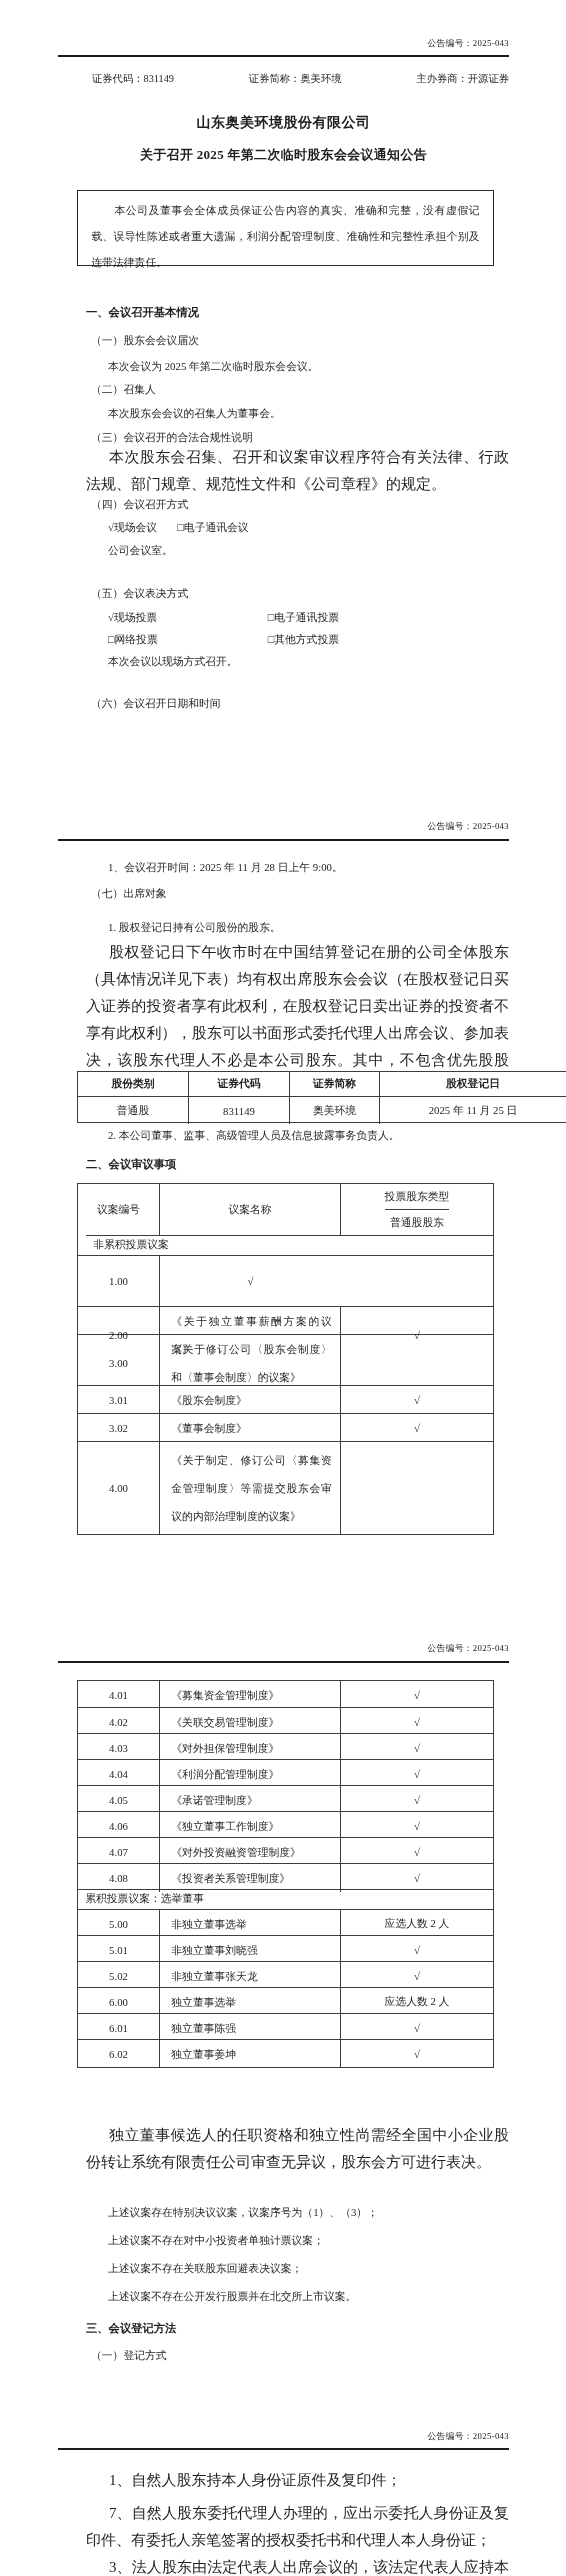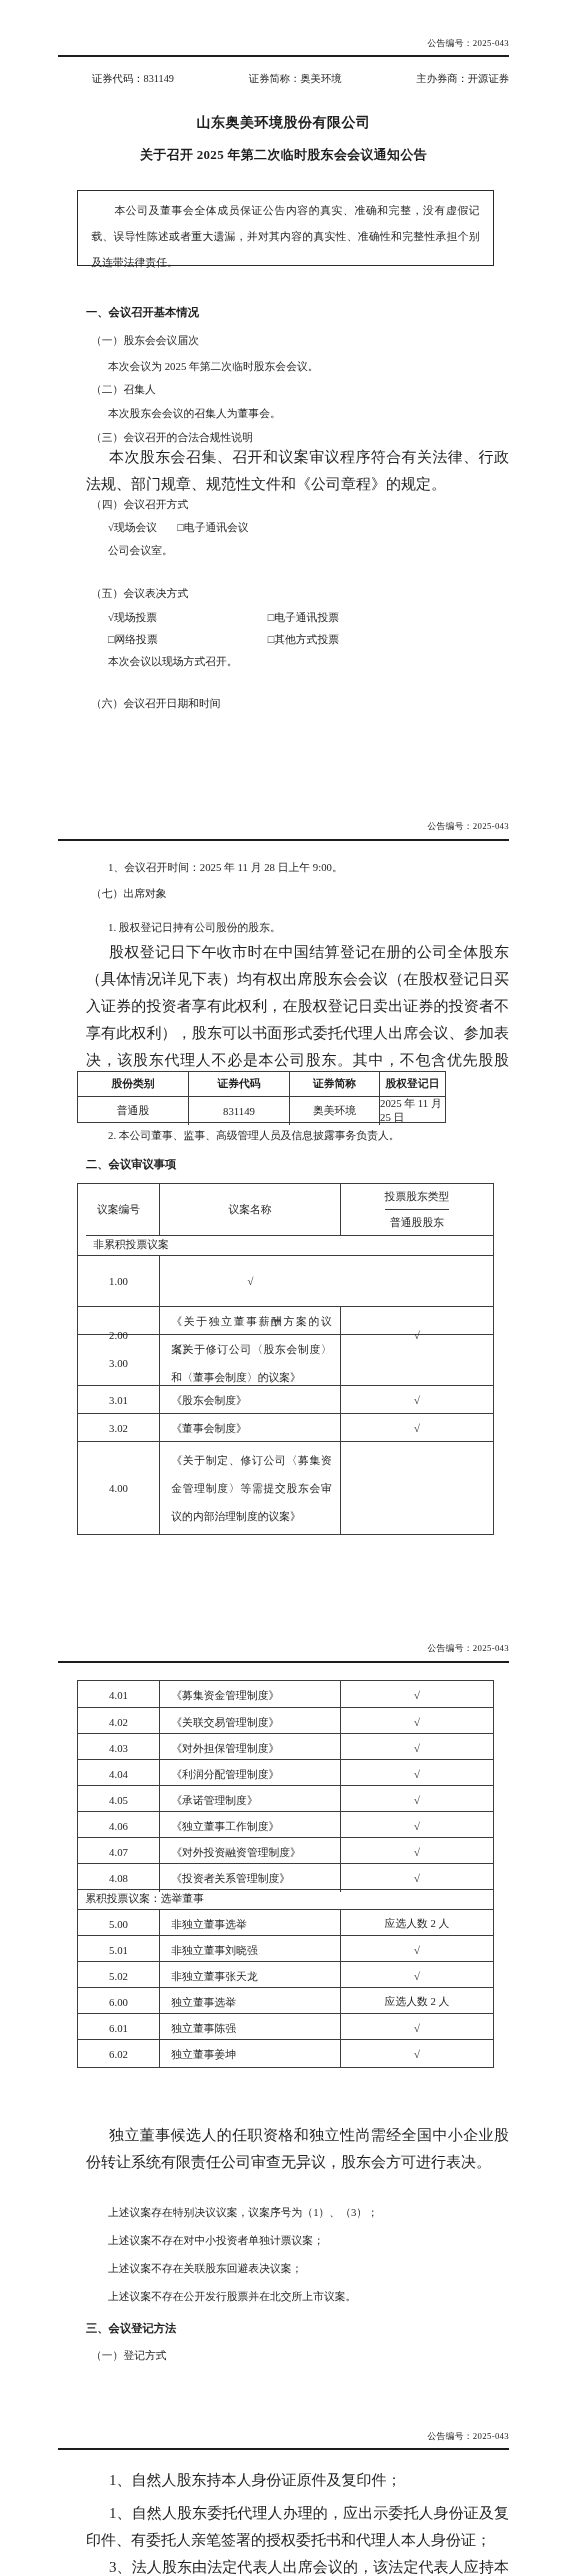--- a/index.html
+++ b/index.html
@@ -65,21 +65,21 @@
 
   <div class="abs sec-row" style="left:92px;right:58px;top:72px;">
     <span>证券代码：831149</span>
     <span>证券简称：奥美环境</span>
     <span>主办券商：开源证券</span>
   </div>
 
   <div class="abs title t1" style="left:0;top:114px;">山东奥美环境股份有限公司</div>
   <div class="abs title t2" style="left:0;top:146px;">关于召开 2025 年第二次临时股东会会议通知公告</div>
 
-  <div class="box" style="left:77px;top:190px;width:417px;height:76px;">本公司及董事会全体成员保证公告内容的真实、准确和完整，没有虚假记载、误导性陈述或者重大遗漏，并对其内容的真实性、准确性和完整性承担个别及连带法律责任。</div>
+  <div class="box" style="left:77px;top:190px;width:417px;height:76px;">本公司及董事会全体成员保证公告内容的真实、准确和完整，没有虚假记载、误导性陈述或者重大遗漏，利润分配管理制度、准确性和完整性承担个别及连带法律责任。</div>
 
   <div class="abs h-num" style="left:86px;top:305px;">一、会议召开基本情况</div>
   <div class="abs sub-h" style="left:91px;top:334px;">（一）股东会会议届次</div>
   <div class="abs body-t" style="left:108px;top:360px;">本次会议为 2025 年第二次临时股东会会议。</div>
   <div class="abs sub-h" style="left:91px;top:383px;">（二）召集人</div>
   <div class="abs body-t" style="left:108px;top:407px;">本次股东会会议的召集人为董事会。</div>
   <div class="abs sub-h" style="left:91px;top:431px;">（三）会议召开的合法合规性说明</div>
   <div class="para" style="left:86px;top:444px;width:423px;">本次股东会召集、召开和议案审议程序符合有关法律、行政法规、部门规章、规范性文件和《公司章程》的规定。</div>
 
   <div class="abs sub-h" style="left:91px;top:498px;">（四）会议召开方式</div>
@@ -103,21 +103,21 @@
   <div class="abs sub-h" style="left:91px;top:697px;">（六）会议召开日期和时间</div>
 
   <div class="abs pg-head" style="right:58px;top:821px;">公告编号：2025-043</div>
   <div class="rule" style="left:58px;top:839px;width:451px;"></div>
 
   <div class="abs body-t" style="left:108px;top:861px;">1、会议召开时间：2025 年 11 月 28 日上午 9:00。</div>
   <div class="abs sub-h" style="left:91px;top:887px;">（七）出席对象</div>
   <div class="abs body-t" style="left:108px;top:921px;">1. 股权登记日持有公司股份的股东。</div>
   <div class="para" style="left:86px;top:939px;width:423px;">股权登记日下午收市时在中国结算登记在册的公司全体股东（具体情况详见下表）均有权出席股东会会议（在股权登记日买入证券的投资者享有此权利，在股权登记日卖出证券的投资者不享有此权利），股东可以书面形式委托代理人出席会议、参加表决，该股东代理人不必是本公司股东。其中，不包含优先股股东，不包含表决权恢复的优先股股东。</div>
 
-  <div class="tbl" style="left:77px;top:1071px;width:369px;height:52px;">
+  <div class="tbl" style="left:77px;top:1071px;width:490px;height:52px;">
     <div class="reg-head">
       <div class="cell">股份类别</div>
       <div class="cell">证券代码</div>
       <div class="cell">证券简称</div>
       <div class="cell">股权登记日</div>
     </div>
     <div class="reg-row">
       <div class="cell">普通股</div>
       <div class="cell">831149</div>
       <div class="cell">奥美环境</div>
@@ -256,17 +256,17 @@
   <div class="abs body-t" style="left:108px;top:2262px;">上述议案不存在关联股东回避表决议案；</div>
   <div class="abs body-t" style="left:108px;top:2290px;">上述议案不存在公开发行股票并在北交所上市议案。</div>
 
   <div class="abs h-num" style="left:86px;top:2321px;">三、会议登记方法</div>
   <div class="abs sub-h" style="left:91px;top:2349px;">（一）登记方式</div>
 
   <div class="abs pg-head" style="right:58px;top:2431px;">公告编号：2025-043</div>
   <div class="rule" style="left:58px;top:2448px;width:451px;"></div>
 
   <div class="para" style="left:86px;top:2467px;width:423px;">1、自然人股东持本人身份证原件及复印件；</div>
-  <div class="para" style="left:86px;top:2500px;width:423px;">1、自然人股东委托代理人办理的，应出示委托人身份证及复印件、有委托人亲笔签署的授权委托书和代理人本人身份证；</div>
+  <div class="para" style="left:86px;top:2500px;width:423px;">7、自然人股东委托代理人办理的，应出示委托人身份证及复印件、有委托人亲笔签署的授权委托书和代理人本人身份证；</div>
   <div class="para" style="left:86px;top:2554px;width:423px;">3、法人股东由法定代表人出席会议的，该法定代表人应持本人身份证原件及复印件、加盖法人单位印章的法人股东营业执照复印件；</div>
 
 </div>
 
 
 </body></html>

